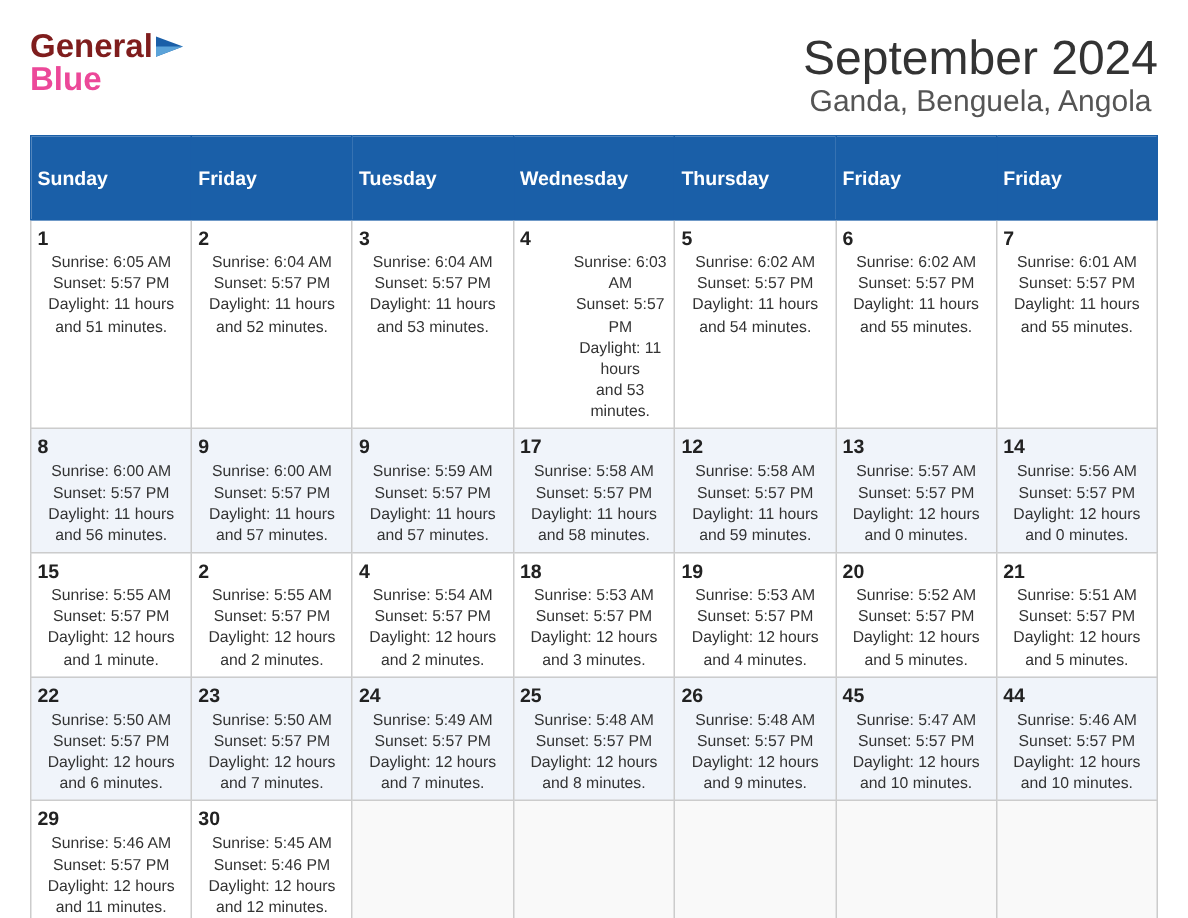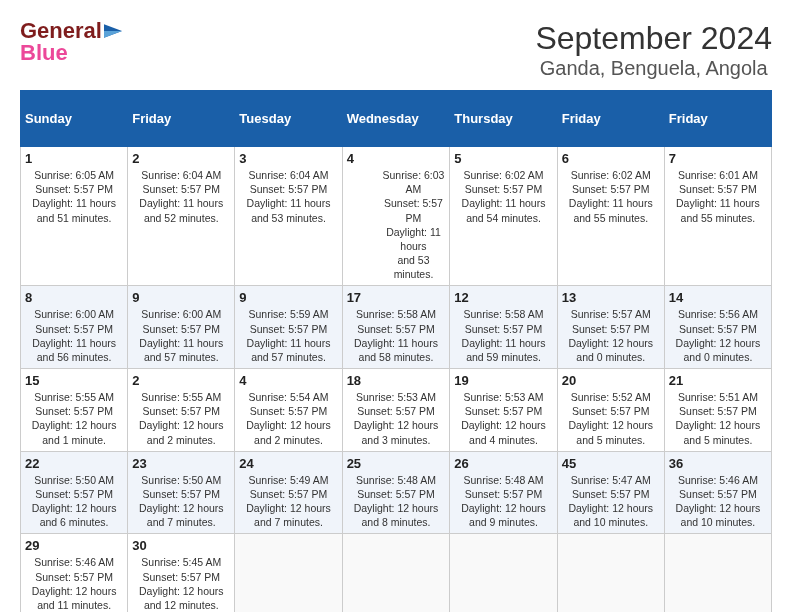--- a/index.html
+++ b/index.html
@@ -319,39 +319,39 @@
 and 9 minutes.</div>
         </td>
         <td>
           <span class="day-num">45</span>
           <div class="day-info" style="white-space: pre-line;">Sunrise: 5:47 AM
 Sunset: 5:57 PM
 Daylight: 12 hours
 and 10 minutes.</div>
         </td>
         <td>
-          <span class="day-num">36</span>
+          <span class="day-num">44</span>
           <div class="day-info" style="white-space: pre-line;">Sunrise: 5:46 AM
 Sunset: 5:57 PM
 Daylight: 12 hours
 and 10 minutes.</div>
         </td>
       </tr>
       <tr>
         <td>
           <span class="day-num">29</span>
           <div class="day-info" style="white-space: pre-line;">Sunrise: 5:46 AM
 Sunset: 5:57 PM
 Daylight: 12 hours
 and 11 minutes.</div>
         </td>
         <td>
           <span class="day-num">30</span>
           <div class="day-info" style="white-space: pre-line;">Sunrise: 5:45 AM
-Sunset: 5:57 PM
+Sunset: 5:46 PM
 Daylight: 12 hours
 and 12 minutes.</div>
         </td>
         <td class="empty-cell"></td>
         <td class="empty-cell"></td>
         <td class="empty-cell"></td>
         <td class="empty-cell"></td>
         <td class="empty-cell"></td>
       </tr>
     </tbody>

